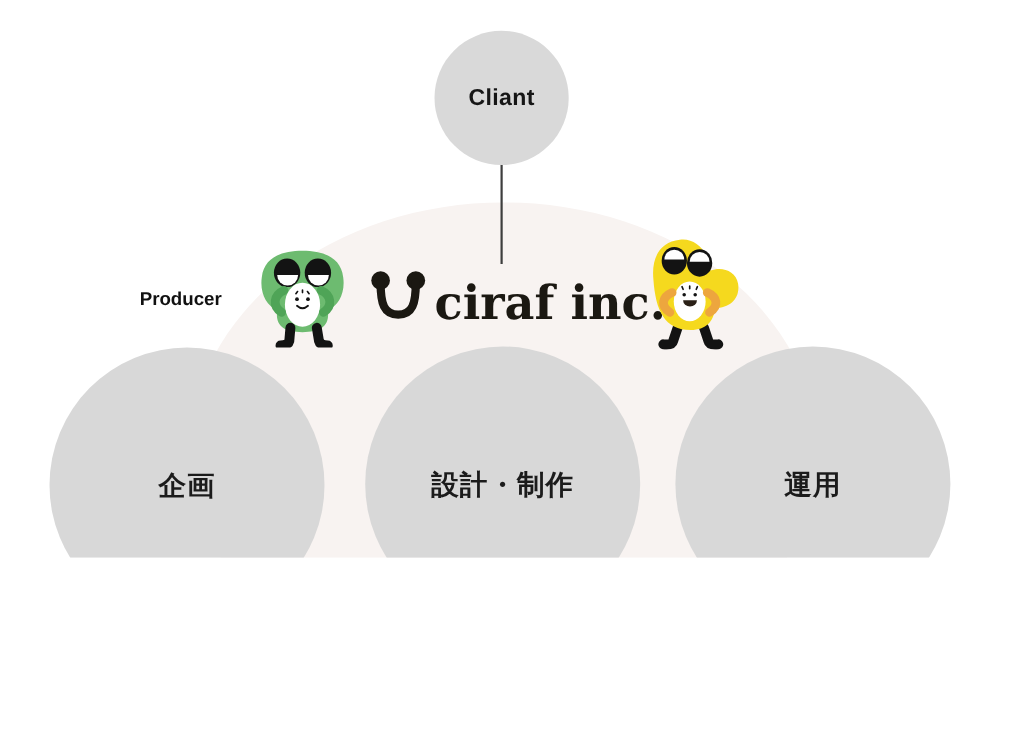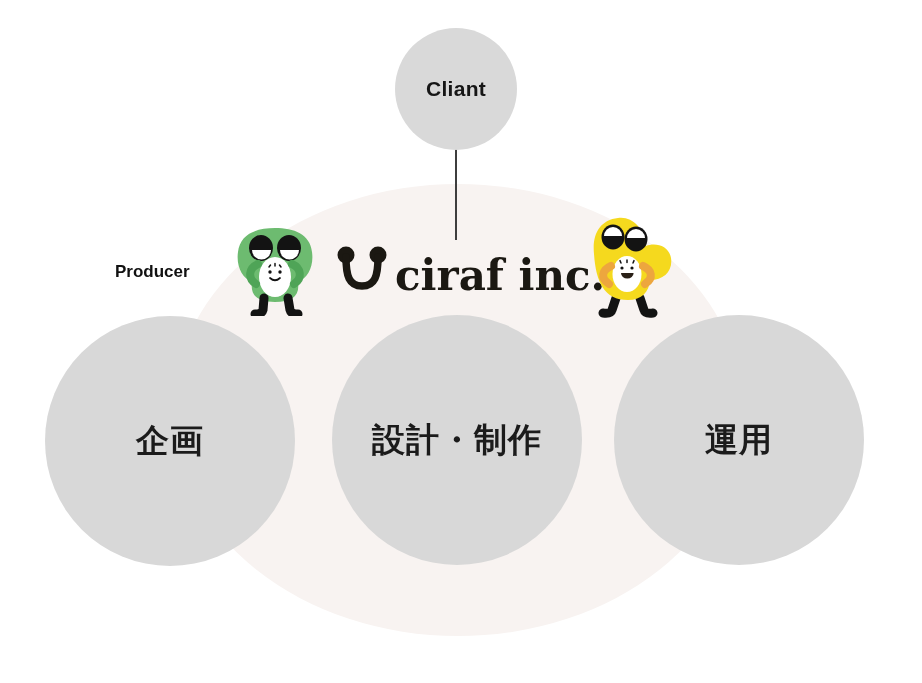--- a/index.html
+++ b/index.html
@@ -1,18 +1,18 @@
 <!DOCTYPE html>
 <html><head>
 <meta charset="utf-8">
 <style>
   html,body{margin:0;padding:0;background:#ffffff;}
   .stage{
     position:relative;
-    width:922px;height:683px;
+    width:922px;height:507px;
     background:#ffffff;
     overflow:hidden;
     font-family:"Liberation Sans","DejaVu Sans",sans-serif;
     text-decoration:underline;
   }
   .abs{position:absolute;}
   
   .bg-ellipse{
     left:173px;top:184px;width:570px;height:452px;
     background:#f8f3f1;border-radius:50%;
@@ -32,31 +32,31 @@
     left:455px;top:147px;width:2px;height:93px;background:#3e3e3e;z-index:2;
   }
   
   .node-circle{
     width:250px;height:250px;border-radius:50%;
     background:#d8d8d8;
     display:flex;align-items:center;justify-content:center;
     z-index:2;
   }
   .node-circle span{
-    font-size:33px;font-weight:bold;color:#1b1b1b;letter-spacing:1px;text-align:right;
+    font-size:25px;font-weight:bold;color:#1b1b1b;letter-spacing:1px;text-align:right;
   }
   .node-plan{left:45px;top:316px;}
   .node-build{left:332px;top:315px;}
   .node-operate{left:614px;top:315px;}
   
   .role-label{
     font-size:17px;font-weight:bold;color:#111111;line-height:21px;
     z-index:4;white-space:nowrap;
   }
-  .producer-label{left:115px;top:261px;}
+  .producer-label{left:127px;top:261px;}
   .director-label{left:680px;top:246px;}
   
   .logo{
     left:336px;top:245px;height:60px;
     display:flex;align-items:center;
     z-index:4;
   }
   .logo-text{
     font-family:"DejaVu Serif","Liberation Serif",serif;
     font-weight:bold;font-size:42px;color:#1b1812;

